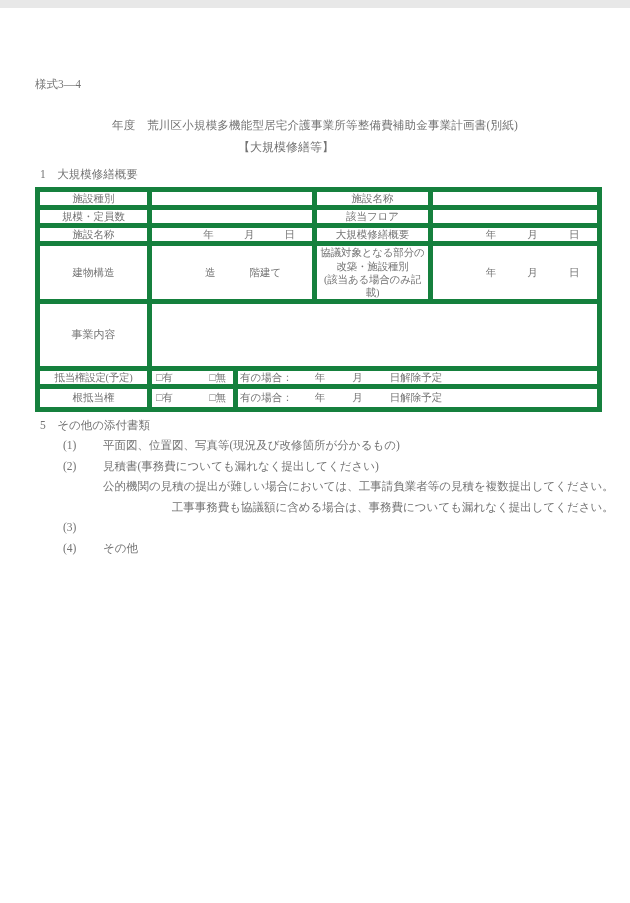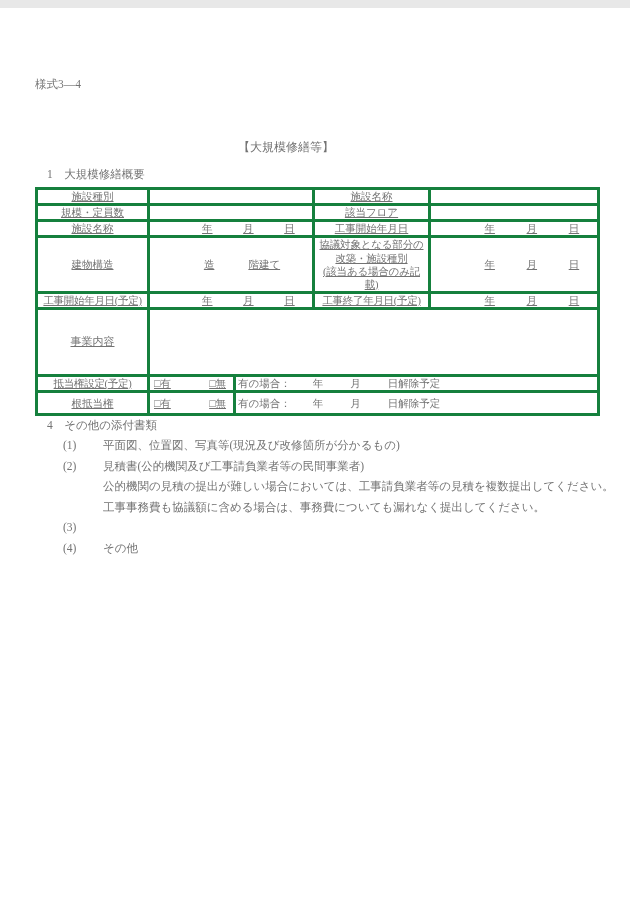--- a/index.html
+++ b/index.html
@@ -35,42 +35,41 @@
   .doc-subtitle {
     position: absolute;
     left: 0;
     top: 131px;
     width: 572px;
     text-align: center;
     font-size: 12px;
   }
   .section-heading {
     position: absolute;
-    left: 47px;
+    left: 40px;
     font-size: 11.5px;
   }
   #heading1 { top: 159px; }
   #heading2 { top: 410px; }
 
   table.overview {
     position: absolute;
     left: 35px;
     top: 179px;
     border-collapse: collapse;
     table-layout: fixed;
     width: 562px;
   }
   table.overview td {
-    border: 3px solid #15803d;
+    border: 5px solid #15803d;
     padding: 0 2px;
     font-size: 10.5px;
     line-height: 1.25;
     overflow: hidden;
     vertical-align: middle;
-    text-decoration: underline;
   }
   tr.r16 { height: 16px; }
   tr.r48 { height: 48px; }
   tr.r67 { height: 67px; }
   tr.r17 { height: 23px; }
 
   td.lbl { text-align: center; }
   td.lbl-small { text-align: center; font-size: 9.8px; letter-spacing: -0.3px; }
   td.reno-lbl {
     text-align: center;
@@ -110,28 +109,30 @@
     display: flex;
     line-height: 20.5px;
   }
   .attach-num {
     width: 40px;
     flex: 0 0 40px;
   }
   .attach-sub {
     margin-left: 40px;
     line-height: 20.5px;
+    text-align: right;
   }
 </style>
 </head>
 <body>
 
 <div class="page">
 
   <div class="form-number">様式3—4</div>
+  <div class="doc-title">年度　荒川区小規模多機能型居宅介護事業所等整備費補助金事業計画書(別紙)</div>
   <div class="doc-subtitle">【大規模修繕等】</div>
 
   <div class="section-heading" id="heading1">1　大規模修繕概要</div>
 
   <table class="overview">
     <colgroup>
       <col style="width:112px">
       <col style="width:86px">
       <col style="width:79px">
       <col style="width:116px">
@@ -152,21 +153,21 @@
       </tr>
       <tr class="r16">
         <td class="lbl">施設名称</td>
         <td colspan="2" class="date-cell">
           <div class="date-inner">
             <span>年</span>
             <span>月</span>
             <span>日</span>
           </div>
         </td>
-        <td class="lbl">工事開始年月日</td>
+        <td class="lbl">大規模修繕概要</td>
         <td class="date-cell">
           <div class="date-inner">
             <span>年</span>
             <span>月</span>
             <span>日</span>
           </div>
         </td>
       </tr>
       <tr class="r48">
         <td class="lbl">建物構造</td>
@@ -182,38 +183,20 @@
           <div>(該当ある場合のみ記載)</div>
         </td>
         <td class="date-cell">
           <div class="date-inner">
             <span>年</span>
             <span>月</span>
             <span>日</span>
           </div>
         </td>
       </tr>
-      <tr class="r16">
-        <td class="lbl-small">工事開始年月日(予定)</td>
-        <td colspan="2" class="date-cell">
-          <div class="date-inner">
-            <span>年</span>
-            <span>月</span>
-            <span>日</span>
-          </div>
-        </td>
-        <td class="lbl-small">工事終了年月日(予定)</td>
-        <td class="date-cell">
-          <div class="date-inner">
-            <span>年</span>
-            <span>月</span>
-            <span>日</span>
-          </div>
-        </td>
-      </tr>
       <tr class="r67">
         <td class="lbl" style="font-size:11px;">事業内容</td>
         <td colspan="4"></td>
       </tr>
       <tr class="r16">
         <td class="lbl-small">抵当権設定(予定)</td>
         <td class="cb-cell">
           <div class="cb-inner">
             <span>□有</span>
             <span>□無</span>
@@ -231,30 +214,30 @@
             <span>□無</span>
           </div>
         </td>
         <td colspan="3" class="ifyes-cell">
           <span>有の場合：</span><span class="ifyes-year">年</span><span class="ifyes-month">月</span><span class="ifyes-release">日解除予定</span>
         </td>
       </tr>
     </tbody>
   </table>
 
-  <div class="section-heading" id="heading2">4　その他の添付書類</div>
+  <div class="section-heading" id="heading2">5　その他の添付書類</div>
 
   <div class="attach-list">
     <div class="attach-item">
       <span class="attach-num">(1)</span>
       <span>平面図、位置図、写真等(現況及び改修箇所が分かるもの)</span>
     </div>
     <div class="attach-item">
       <span class="attach-num">(2)</span>
-      <span>見積書(公的機関及び工事請負業者等の民間事業者)</span>
+      <span>見積書(事務費についても漏れなく提出してください)</span>
     </div>
     <div class="attach-sub">公的機関の見積の提出が難しい場合においては、工事請負業者等の見積を複数提出してください。</div>
     <div class="attach-sub">工事事務費も協議額に含める場合は、事務費についても漏れなく提出してください。</div>
     <div class="attach-item">
       <span class="attach-num">(3)</span>
     </div>
     <div class="attach-item">
       <span class="attach-num">(4)</span>
       <span>その他</span>
     </div>

